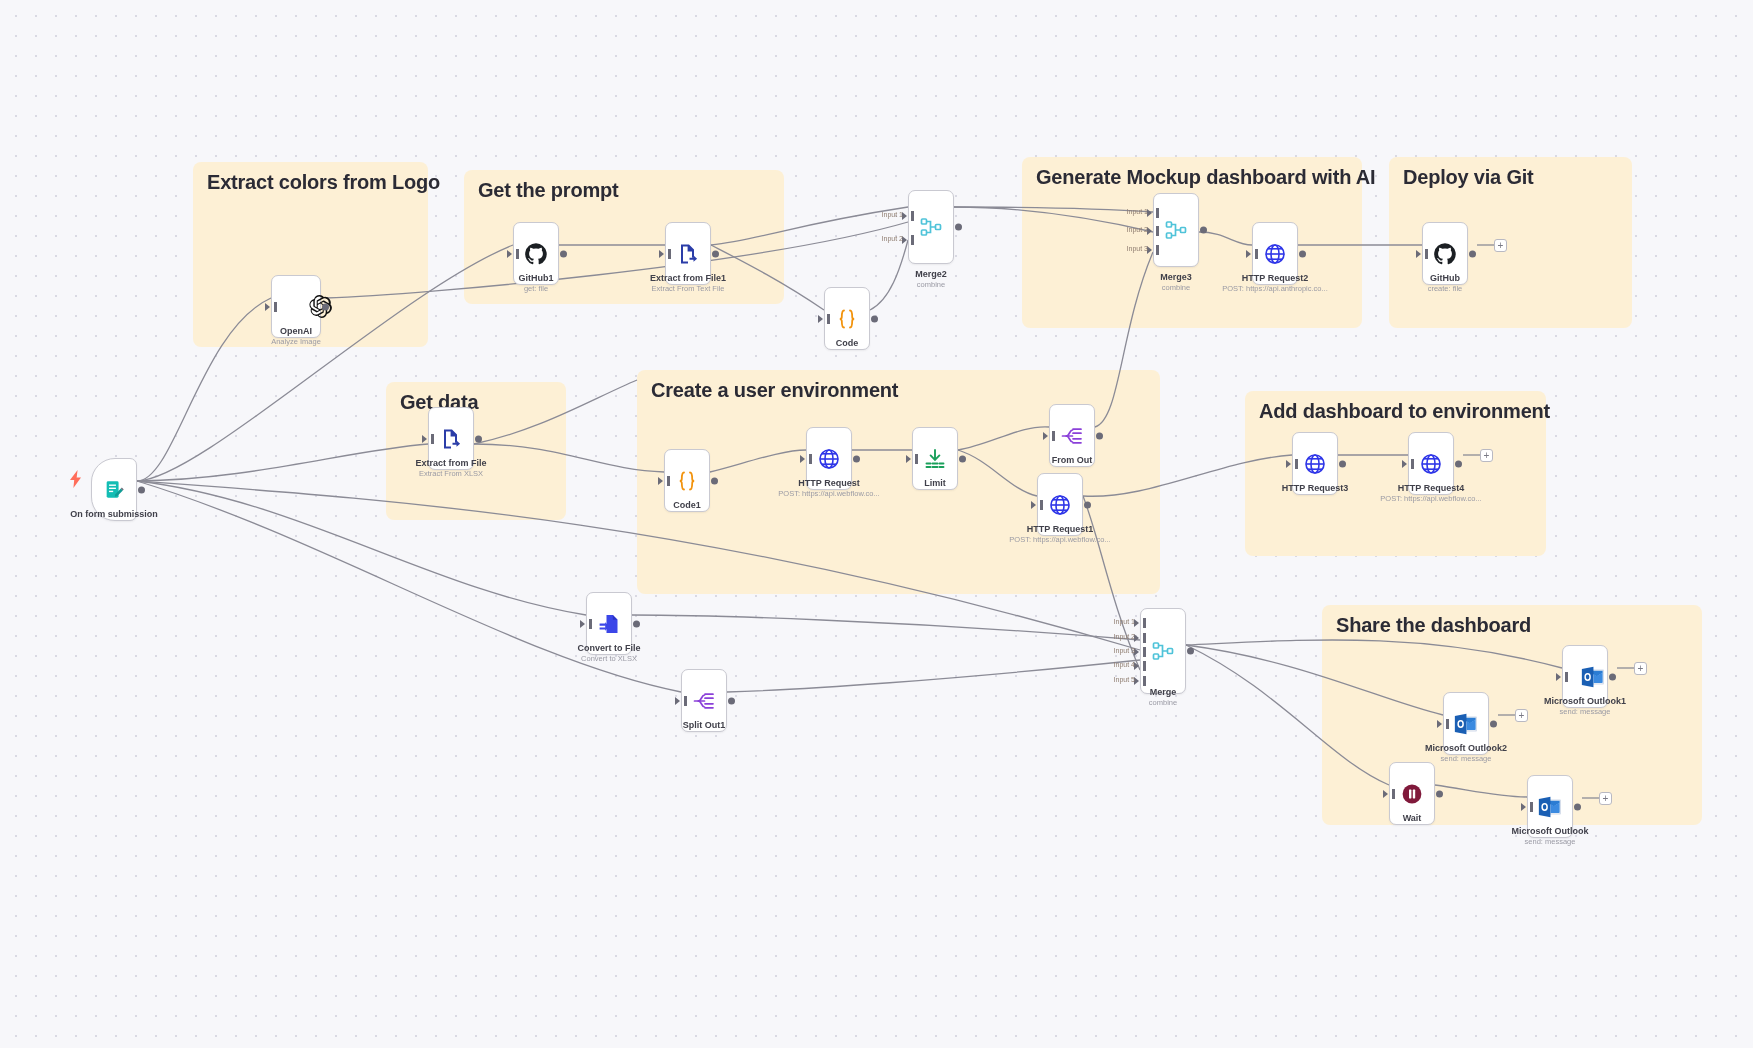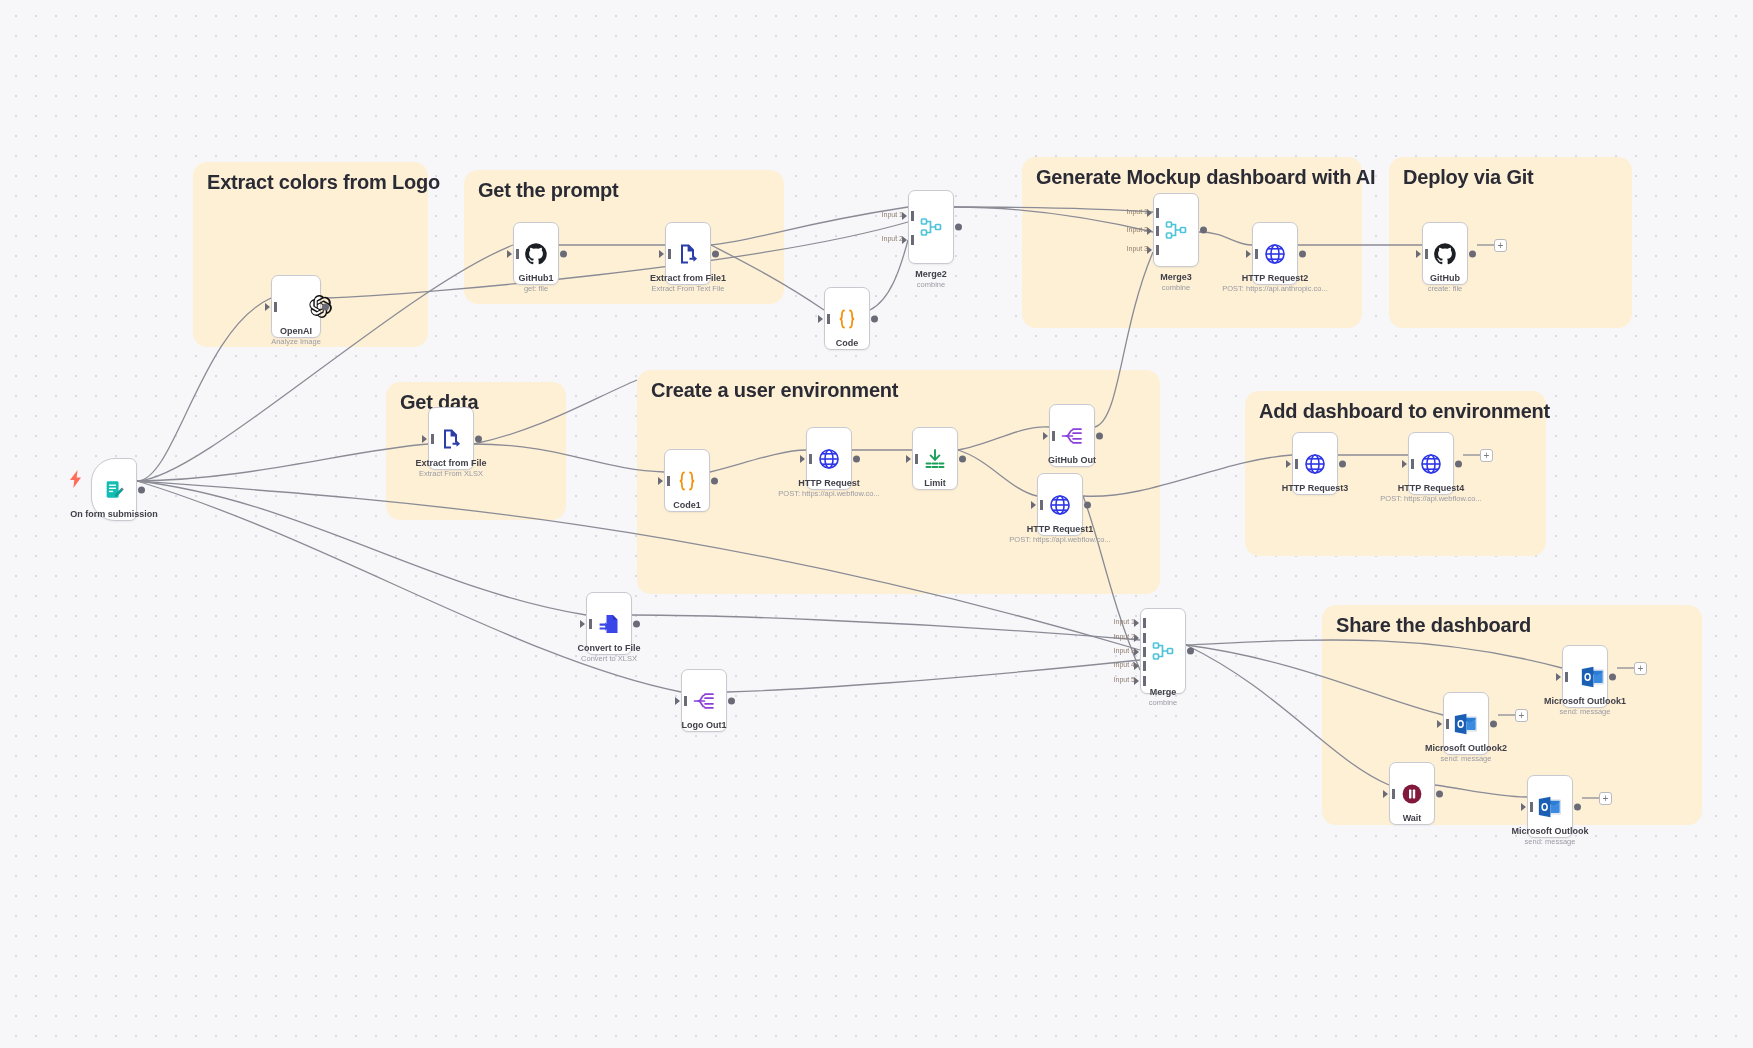--- a/index.html
+++ b/index.html
@@ -14,21 +14,21 @@
     background-color: #f7f7fa;
     background-image: radial-gradient(circle, #d9d9e3 1px, transparent 1px);
     background-size: 20px 20px;
     background-position: 6px 6px;
     overflow: hidden;
   }
   
   .group {
     position: absolute;
     background: #fdf0d5;
-    border-radius: 14px;
+    border-radius: 8px;
     box-sizing: border-box;
   }
   .group-title {
     position: absolute;
     left: 14px;
     top: 9px;
     font-size: 20px;
     font-weight: 700;
     color: #2b2b35;
     letter-spacing: -0.2px;
@@ -416,21 +416,21 @@
           <svg class="ico" width="24" height="24" viewBox="0 0 24 24" fill="none" stroke="#8b40d9" stroke-width="1.7" stroke-linecap="round">
             <path d="M2.5 12h4"></path>
             <path d="M6.5 12c3 0 3-6 6-6"></path>
             <path d="M6.5 12c3 0 3 6 6 6"></path>
             <path d="M6.5 12h6"></path>
             <path d="M13 5.2h8M13 9.2h8M13 14.8h8M13 18.8h8"></path>
           </svg>
         </span>
         <span class="port-in"></span>
         <span class="port-out"></span>
-        <span class="node-label">GitHub Out</span>
+        <span class="node-label">From Out</span>
       </div>
       <div class="node" style="left: 1037px; top: 473px;">
         <span>
           <svg class="ico" width="24" height="24" viewBox="0 0 24 24" fill="none" stroke="#2f36e8" stroke-width="1.6">
             <circle cx="12" cy="12" r="9"></circle>
             <ellipse cx="12" cy="12" rx="4" ry="9"></ellipse>
             <line x1="3" y1="12" x2="21" y2="12"></line>
             <line x1="4.6" y1="6.8" x2="19.4" y2="6.8"></line>
             <line x1="4.6" y1="17.2" x2="19.4" y2="17.2"></line>
           </svg>
@@ -489,21 +489,21 @@
           <svg class="ico" width="24" height="24" viewBox="0 0 24 24" fill="none" stroke="#8b40d9" stroke-width="1.7" stroke-linecap="round">
             <path d="M2.5 12h4"></path>
             <path d="M6.5 12c3 0 3-6 6-6"></path>
             <path d="M6.5 12c3 0 3 6 6 6"></path>
             <path d="M6.5 12h6"></path>
             <path d="M13 5.2h8M13 9.2h8M13 14.8h8M13 18.8h8"></path>
           </svg>
         </span>
         <span class="port-in"></span>
         <span class="port-out"></span>
-        <span class="node-label">Logo Out1</span>
+        <span class="node-label">Split Out1</span>
       </div>
       <div class="node tall" style="height: 86px; left: 1140px; top: 608px;">
         <span>
           <svg class="ico" width="24" height="24" viewBox="0 0 24 24" fill="none" stroke="#4fc3d9" stroke-width="1.7">
             <rect x="2.5" y="4" width="5" height="5" rx="1"></rect>
             <rect x="2.5" y="15" width="5" height="5" rx="1"></rect>
             <rect x="16.5" y="9.5" width="5" height="5" rx="1"></rect>
             <path d="M7.5 6.5h4v5.5M7.5 17.5h4v-5.5M11.5 12h5"></path>
           </svg>
         </span>

